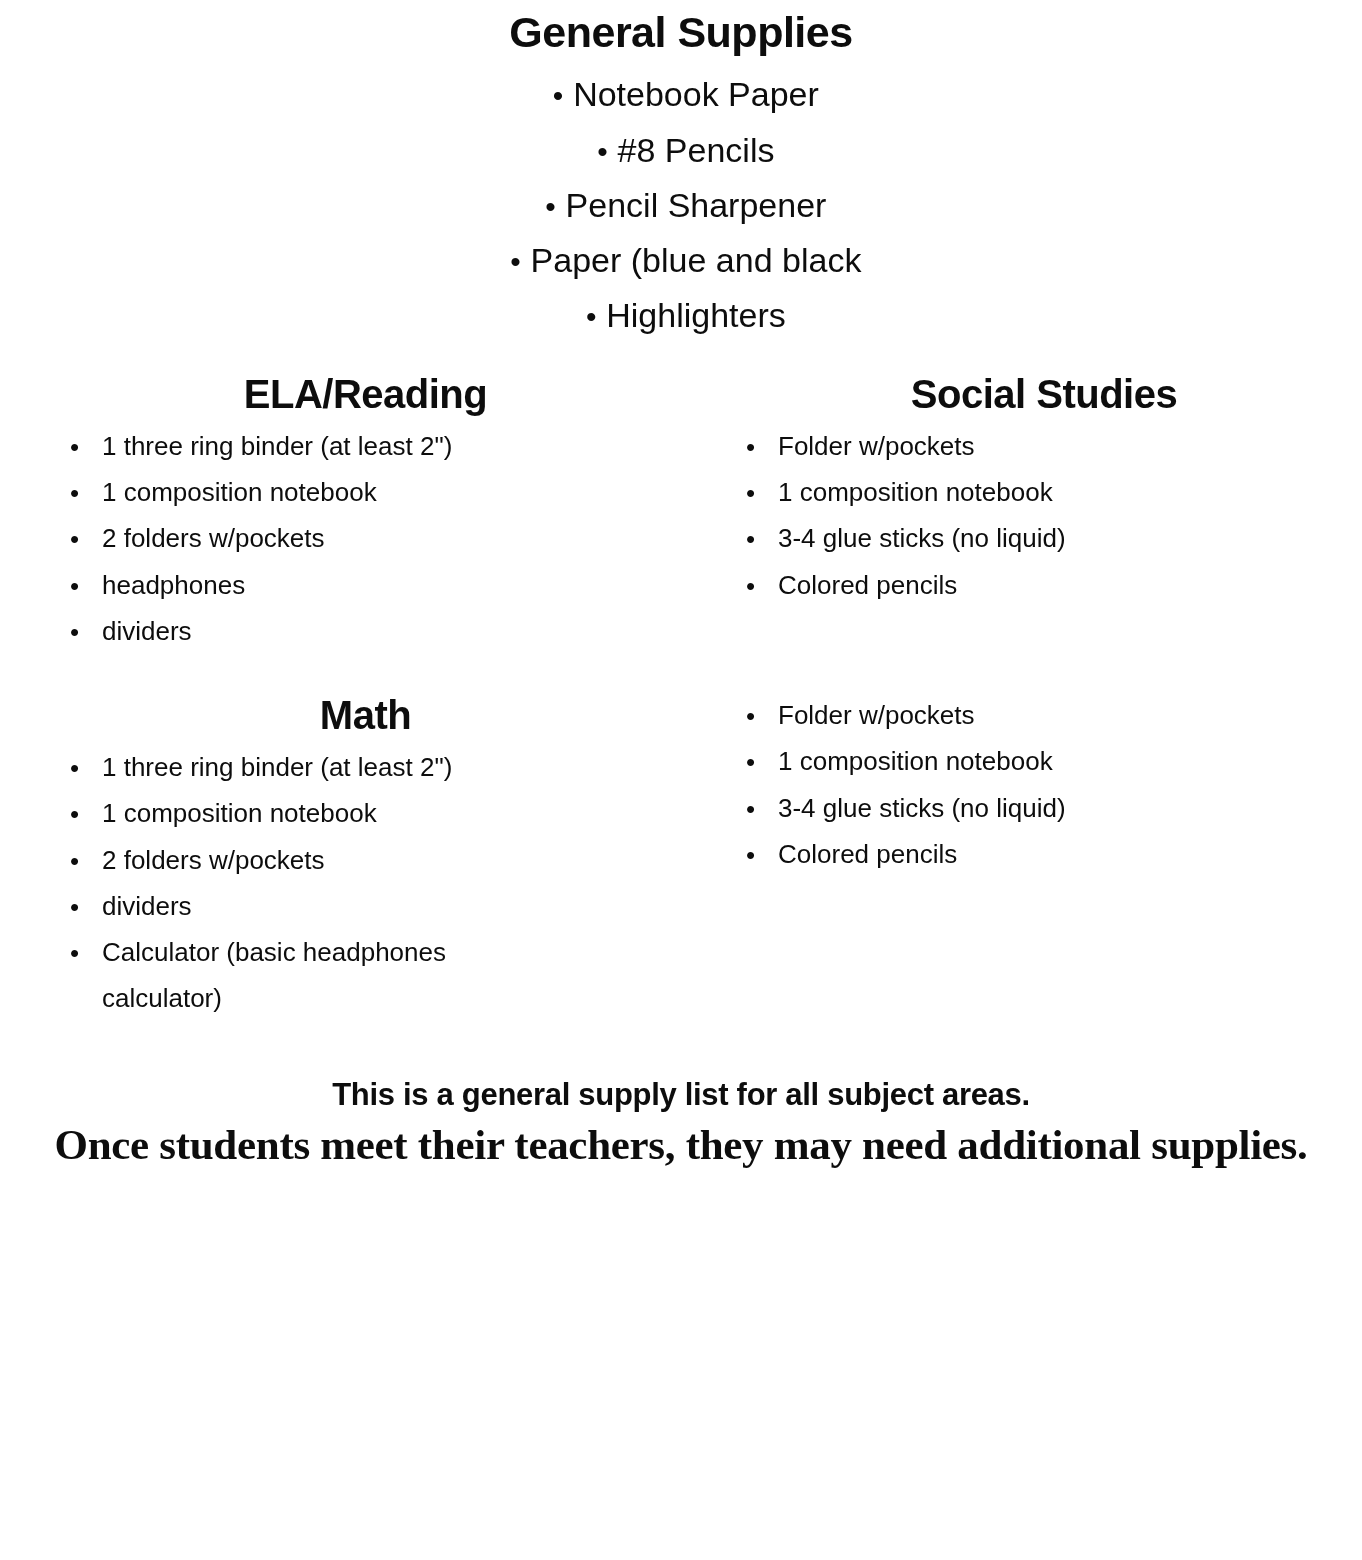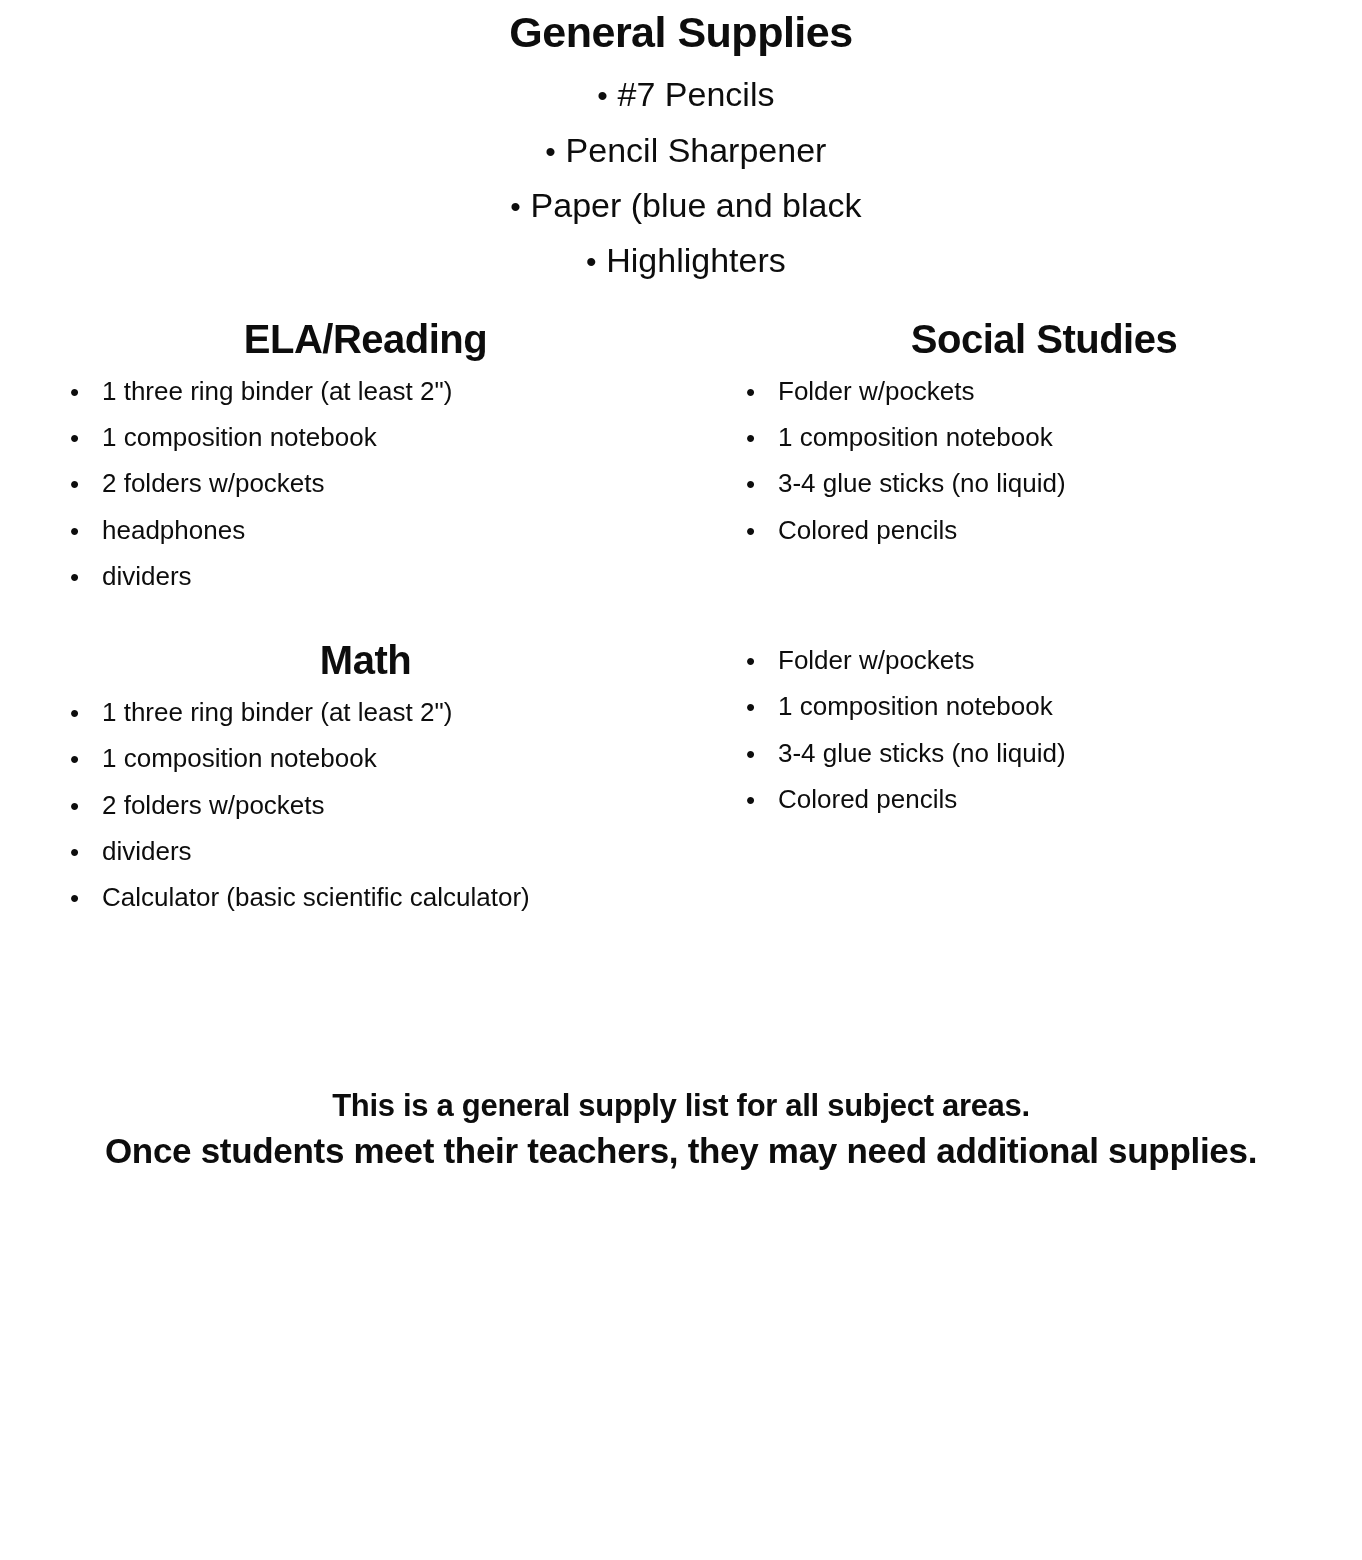--- a/index.html
+++ b/index.html
@@ -125,32 +125,34 @@
     font-size: 31px;
     line-height: 1.35;
     letter-spacing: -0.3px;
     padding: 0 8px;
     box-sizing: border-box;
   }
   .footer-note div {
     white-space: nowrap;
   }
   .footer-note .line2 {
-    font-size: 35px;
+    font-size: 43px;
+    font-family: Liberation Serif, serif;
   }
 </style>
 </head>
 <body>
 
 <div class="page">
 
   <section class="general-section">
     <h1 class="general-title">General Supplies</h1>
     <ul class="general-list">
-      <li><span class="bullet-dot">•</span><span>#7 Pencils</span></li>
+      <li><span class="bullet-dot">•</span><span>Notebook Paper</span></li>
+      <li><span class="bullet-dot">•</span><span>#8 Pencils</span></li>
       <li><span class="bullet-dot">•</span><span>Pencil Sharpener</span></li>
       <li><span class="bullet-dot">•</span><span>Paper (blue and black</span></li>
       <li><span class="bullet-dot">•</span><span>Highlighters</span></li>
     </ul>
   </section>
 
   <div class="columns">
     <div class="col col-left">
       <div class="subject-block">
         <h2 class="subject-title">ELA/Reading</h2>
@@ -178,21 +180,21 @@
 
   <div class="columns row-2">
     <div class="col col-left">
       <div class="subject-block">
         <h2 class="subject-title">Math</h2>
         <ul class="subject-list">
           <li>1 three ring binder (at least 2")</li>
           <li>1 composition notebook</li>
           <li>2 folders w/pockets</li>
           <li>dividers</li>
-          <li>Calculator (basic scientific calculator)</li>
+          <li>Calculator (basic headphones calculator)</li>
         </ul>
       </div>
     </div>
     <div class="col col-right">
       <div class="subject-block">
         <ul class="subject-list">
           <li>Folder w/pockets</li>
           <li>1 composition notebook</li>
           <li>3-4 glue sticks (no liquid)</li>
           <li>Colored pencils</li>

